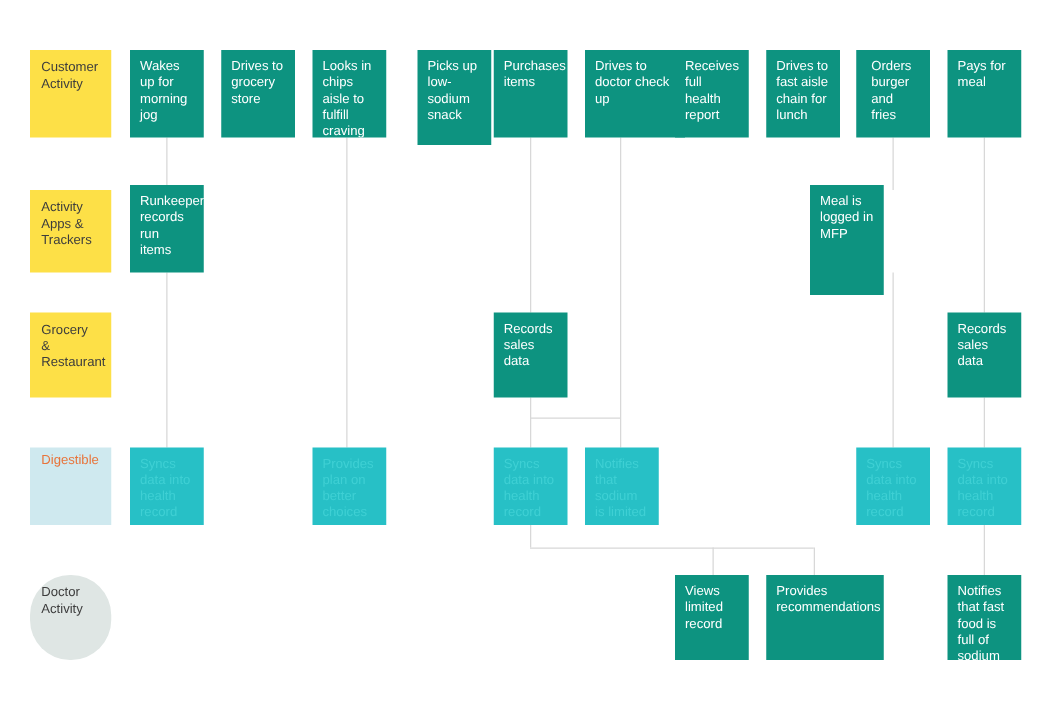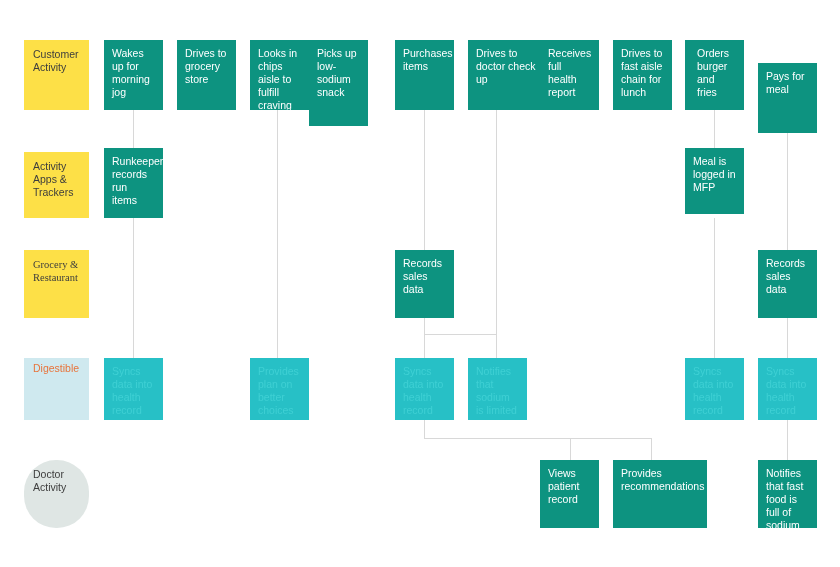--- a/index.html
+++ b/index.html
@@ -72,45 +72,45 @@
   <div class="connector v" style="left:651px; top:438px; height:22px;"></div>
   <div class="connector h" style="left:424px; top:334px; width:72px;"></div>
   <div class="connector v" style="left:714px; top:110px; height:42px;"></div>
   <div class="connector v" style="left:714px; top:218px; height:140px;"></div>
   <div class="connector v" style="left:787px; top:110px; height:140px;"></div>
   <div class="connector v" style="left:787px; top:318px; height:40px;"></div>
   <div class="connector v" style="left:787px; top:420px; height:40px;"></div>
 
   <div class="row-label" style="left:24px; top:40px; width:65px; height:70px;">Customer Activity</div>
   <div class="row-label" style="left:24px; top:152px; width:65px; height:66px;">Activity Apps &amp; Trackers</div>
-  <div class="row-label" style="left:24px; top:250px; width:65px; height:68px;font-family:Liberation Serif, serif;">Grocery &amp; Restaurant</div>
+  <div class="row-label" style="left:24px; top:250px; width:65px; height:68px;">Grocery &amp; Restaurant</div>
   <div class="row-label digestible" style="left:24px; top:358px; width:65px; height:62px; padding-top:4px;">Digestible</div>
   <div class="row-label doctor" style="left:24px; top:460px; width:65px; height:68px;">Doctor Activity</div>
 
   <div class="node green" style="left:104px; top:40px; width:59px; height:70px;">Wakes up for morning jog</div>
   <div class="node green" style="left:177px; top:40px; width:59px; height:70px;">Drives to grocery store</div>
   <div class="node green" style="left:250px; top:40px; width:59px; height:70px;">Looks in chips aisle to fulfill craving</div>
-  <div class="node green" style="left:309px; top:40px; width:59px; height:86px;">Picks up low-sodium snack</div>
+  <div class="node green" style="left:334px; top:40px; width:59px; height:76px;">Picks up low-sodium snack</div>
   <div class="node green" style="left:395px; top:40px; width:59px; height:70px;">Purchases items</div>
   <div class="node green" style="left:468px; top:40px; width:80px; height:70px;">Drives to doctor check up</div>
   <div class="node green" style="left:540px; top:40px; width:59px; height:70px;">Receives full health report</div>
   <div class="node green" style="left:613px; top:40px; width:59px; height:70px;">Drives to fast aisle chain for lunch</div>
   <div class="node green" style="left:685px; top:40px; width:59px; height:70px;padding-left:12px;">Orders burger and fries</div>
-  <div class="node green" style="left:758px; top:40px; width:59px; height:70px;margin-top:23px;">Pays for meal</div>
+  <div class="node green" style="left:758px; top:40px; width:59px; height:70px;">Pays for meal</div>
 
   <div class="node green" style="left:104px; top:148px; width:59px; height:70px;">Runkeeper records run items</div>
-  <div class="node green" style="left:685px; top:148px; width:59px; height:66px;">Meal is logged in MFP</div>
+  <div class="node green" style="left:648px; top:148px; width:59px; height:88px;">Meal is logged in MFP</div>
 
   <div class="node green" style="left:395px; top:250px; width:59px; height:68px;">Records sales data</div>
   <div class="node green" style="left:758px; top:250px; width:59px; height:68px;">Records sales data</div>
 
   <div class="node teal" style="left:104px; top:358px; width:59px; height:62px;">Syncs data into health record</div>
   <div class="node teal" style="left:250px; top:358px; width:59px; height:62px;">Provides plan on better choices</div>
   <div class="node teal" style="left:395px; top:358px; width:59px; height:62px;">Syncs data into health record</div>
   <div class="node teal" style="left:468px; top:358px; width:59px; height:62px;">Notifies that sodium is limited</div>
   <div class="node teal" style="left:685px; top:358px; width:59px; height:62px;">Syncs data into health record</div>
   <div class="node teal" style="left:758px; top:358px; width:59px; height:62px;">Syncs data into health record</div>
 
-  <div class="node green" style="left:540px; top:460px; width:59px; height:68px;">Views patient record</div>
+  <div class="node green" style="left:540px; top:460px; width:59px; height:68px;">Views limited record</div>
   <div class="node green" style="left:613px; top:460px; width:94px; height:68px;">Provides recommendations</div>
   <div class="node green" style="left:758px; top:460px; width:59px; height:68px;">Notifies that fast food is full of sodium</div>
 
 </div>
 
 </body></html>

